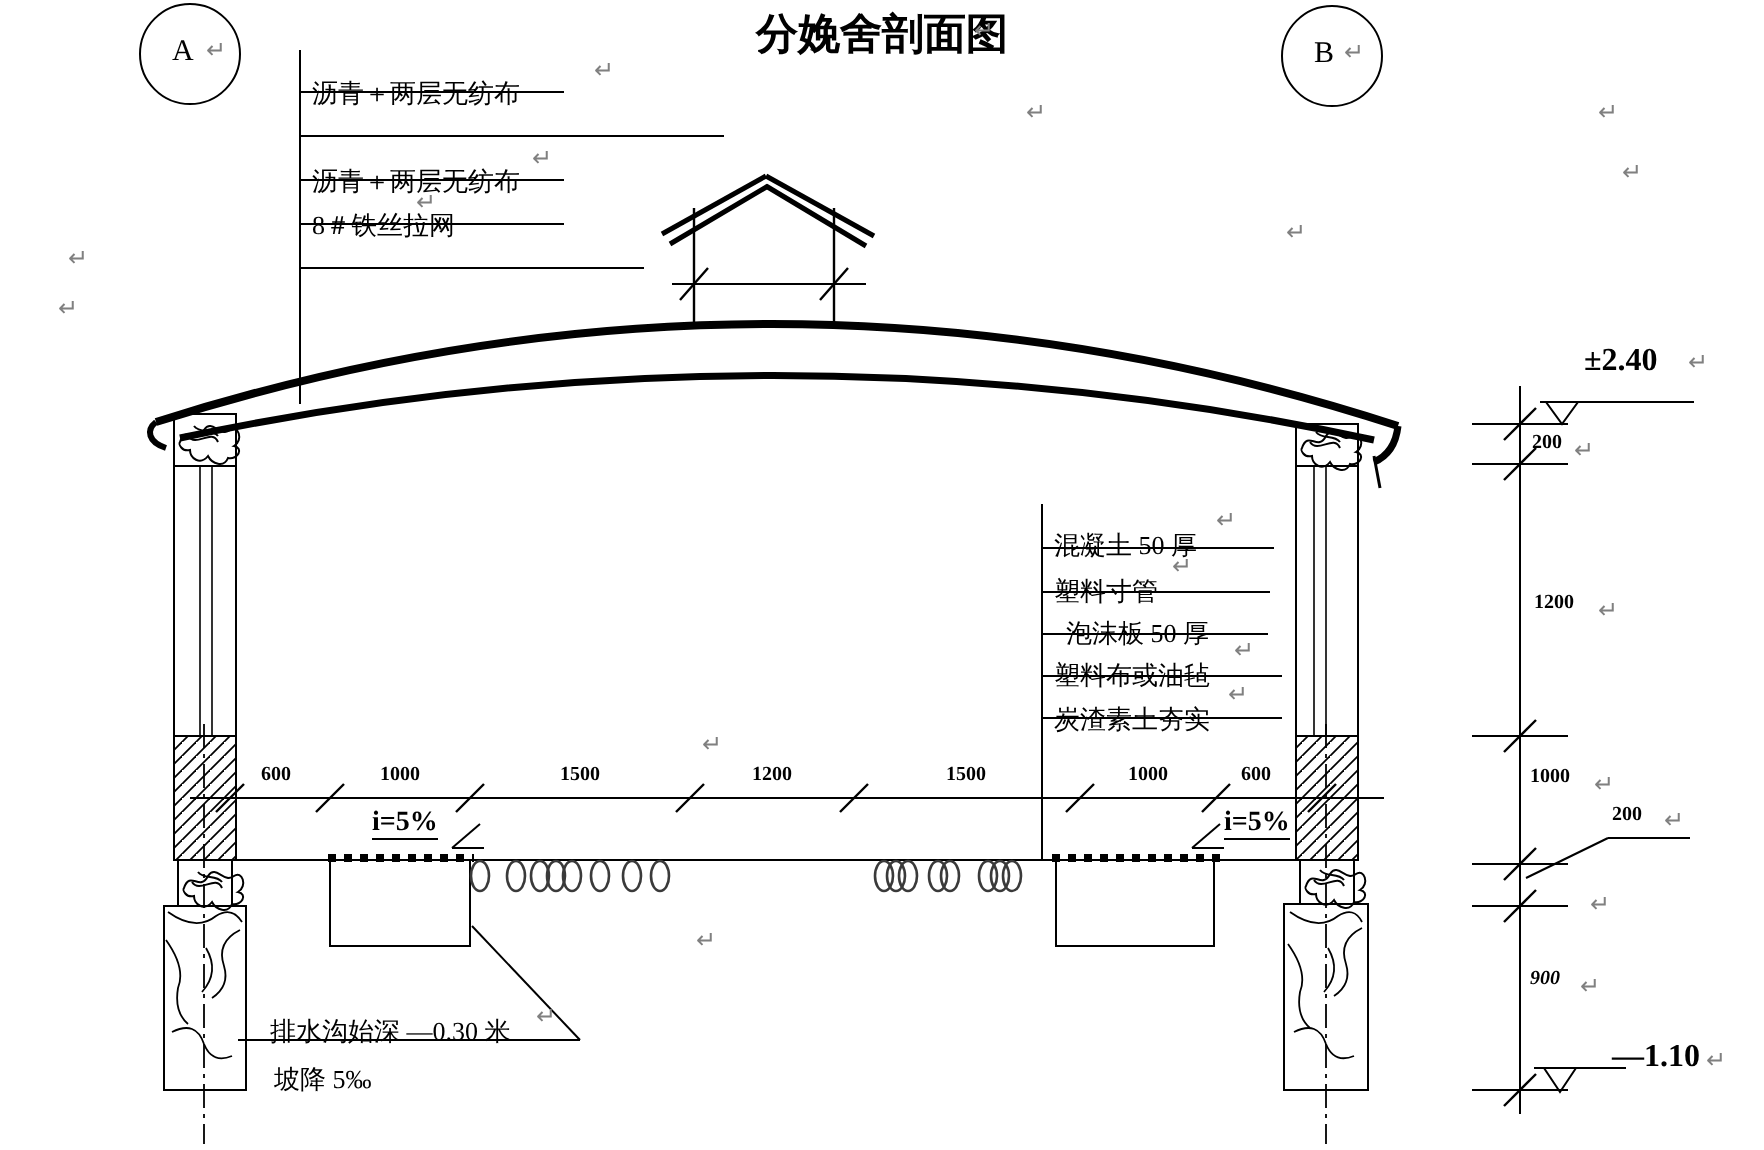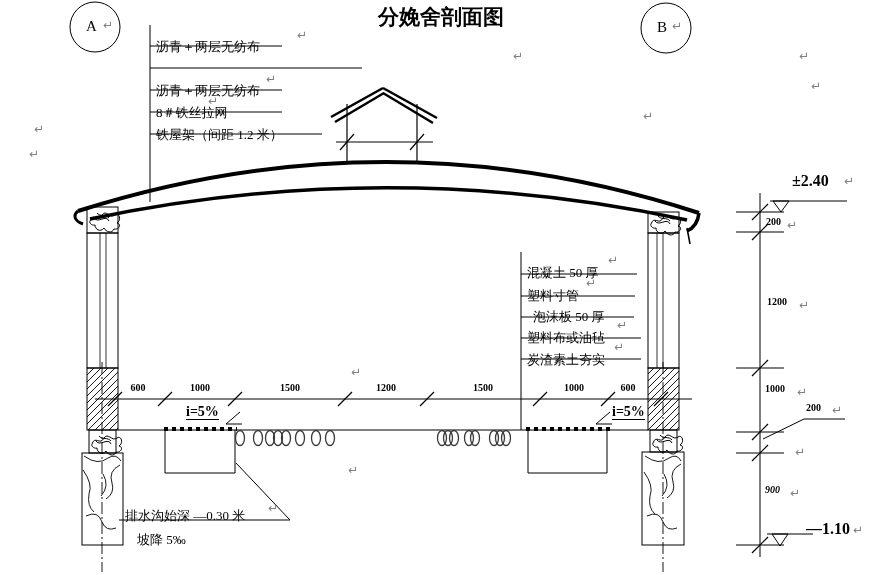--- a/index.html
+++ b/index.html
@@ -193,41 +193,40 @@
   </svg>
 
   <div class="txt title center" style="left:441px;top:6px;">分娩舍剖面图</div>
 
   <div class="txt bubble" style="left:86px;top:18px;">A</div>
   <div class="txt bubble" style="left:657px;top:19px;">B</div>
 
   <div class="txt cjk" style="left:156px;top:28px;">沥青＋两层无纺布</div>
   <div class="txt cjk" style="left:156px;top:72px;">沥青＋两层无纺布</div>
   <div class="txt cjk" style="left:156px;top:94px;">8＃铁丝拉网</div>
-  <div class="txt cjk" style="left:156px;top:116px;">铁屋架（间距 1.2 米）</div>
 
 
   <div class="txt cjk" style="left:527px;top:254px;">混凝土 50 厚</div>
   <div class="txt cjk" style="left:527px;top:277px;">塑料寸管</div>
   <div class="txt cjk" style="left:533px;top:298px;">泡沫板 50 厚</div>
   <div class="txt cjk" style="left:527px;top:319px;">塑料布或油毡</div>
   <div class="txt cjk" style="left:527px;top:341px;">炭渣素土夯实</div>
 
   <div class="txt dim center" style="left:138px;top:382px;">600</div>
   <div class="txt dim center" style="left:200px;top:382px;">1000</div>
   <div class="txt dim center" style="left:290px;top:382px;">1500</div>
   <div class="txt dim center" style="left:386px;top:382px;">1200</div>
   <div class="txt dim center" style="left:483px;top:382px;">1500</div>
   <div class="txt dim center" style="left:574px;top:382px;">1000</div>
   <div class="txt dim center" style="left:628px;top:382px;">600</div>
 
   <div class="txt slope" style="left:186px;top:404px;">i=5%</div>
   <div class="txt slope" style="left:612px;top:404px;">i=5%</div>
 
-  <div class="txt cjk" style="left:125px;top:497px;">排水沟始深 —0.30 米</div>
+  <div class="txt cjk" style="left:135px;top:497px;">排水沟始深 —0.30 米</div>
   <div class="txt cjk" style="left:137px;top:521px;">坡降 5‰</div>
 
   <div class="txt lvl" style="left:792px;top:172px;">±2.40</div>
   <div class="txt dim" style="left:766px;top:216px;">200</div>
   <div class="txt dim" style="left:767px;top:296px;">1200</div>
   <div class="txt dim" style="left:765px;top:383px;">1000</div>
   <div class="txt dim" style="left:806px;top:402px;">200</div>
   <div class="txt dim" style="left:765px;top:484px;font-style:italic;">900</div>
   <div class="txt lvl" style="left:806px;top:520px;">—1.10</div>
 

